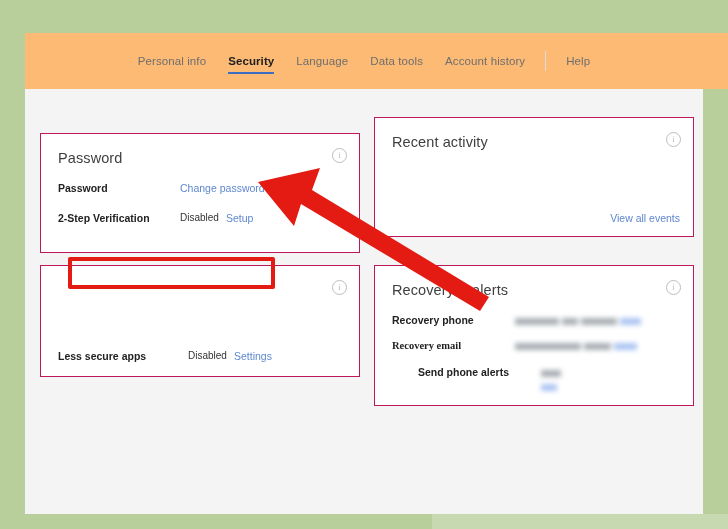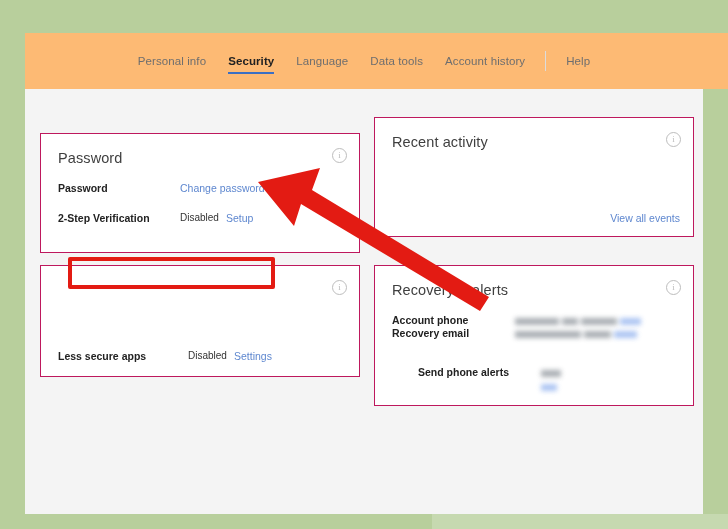--- a/index.html
+++ b/index.html
@@ -285,27 +285,27 @@
         <span class="value" style="left:130px;">Disabled</span>
         <span class="link" style="left:176px;">Settings</span>
       </div>
     </div>
 
     <div class="card" id="card-recovery">
       <div class="card-title">Recovery &amp; alerts</div>
       <div class="info-icon">i</div>
 
       <div class="row" style="top:48px;">
-        <span class="label">Account phone</span>
+        <span class="label">Recovery phone</span>
         <span class="blur" style="left:123px;">
           <span class="seg" style="width:44px;"></span><span class="seg" style="width:16px;"></span><span class="seg" style="width:36px;"></span><span class="seg blue" style="width:21px;"></span>
         </span>
       </div>
 
-      <div class="row" style="top:61px;">
+      <div class="row" style="top:74px;font-family:Liberation Serif, serif;">
         <span class="label">Recovery email</span>
         <span class="blur" style="left:123px;">
           <span class="seg" style="width:66px;"></span><span class="seg" style="width:27px;"></span><span class="seg blue" style="width:23px;"></span>
         </span>
       </div>
 
       <div class="row" style="top:100px;height:24px;margin-left:26px;">
         <span class="label">Send phone alerts</span>
         <span class="blur" style="left:123px;">
           <span class="seg" style="width:20px;"></span><br>

